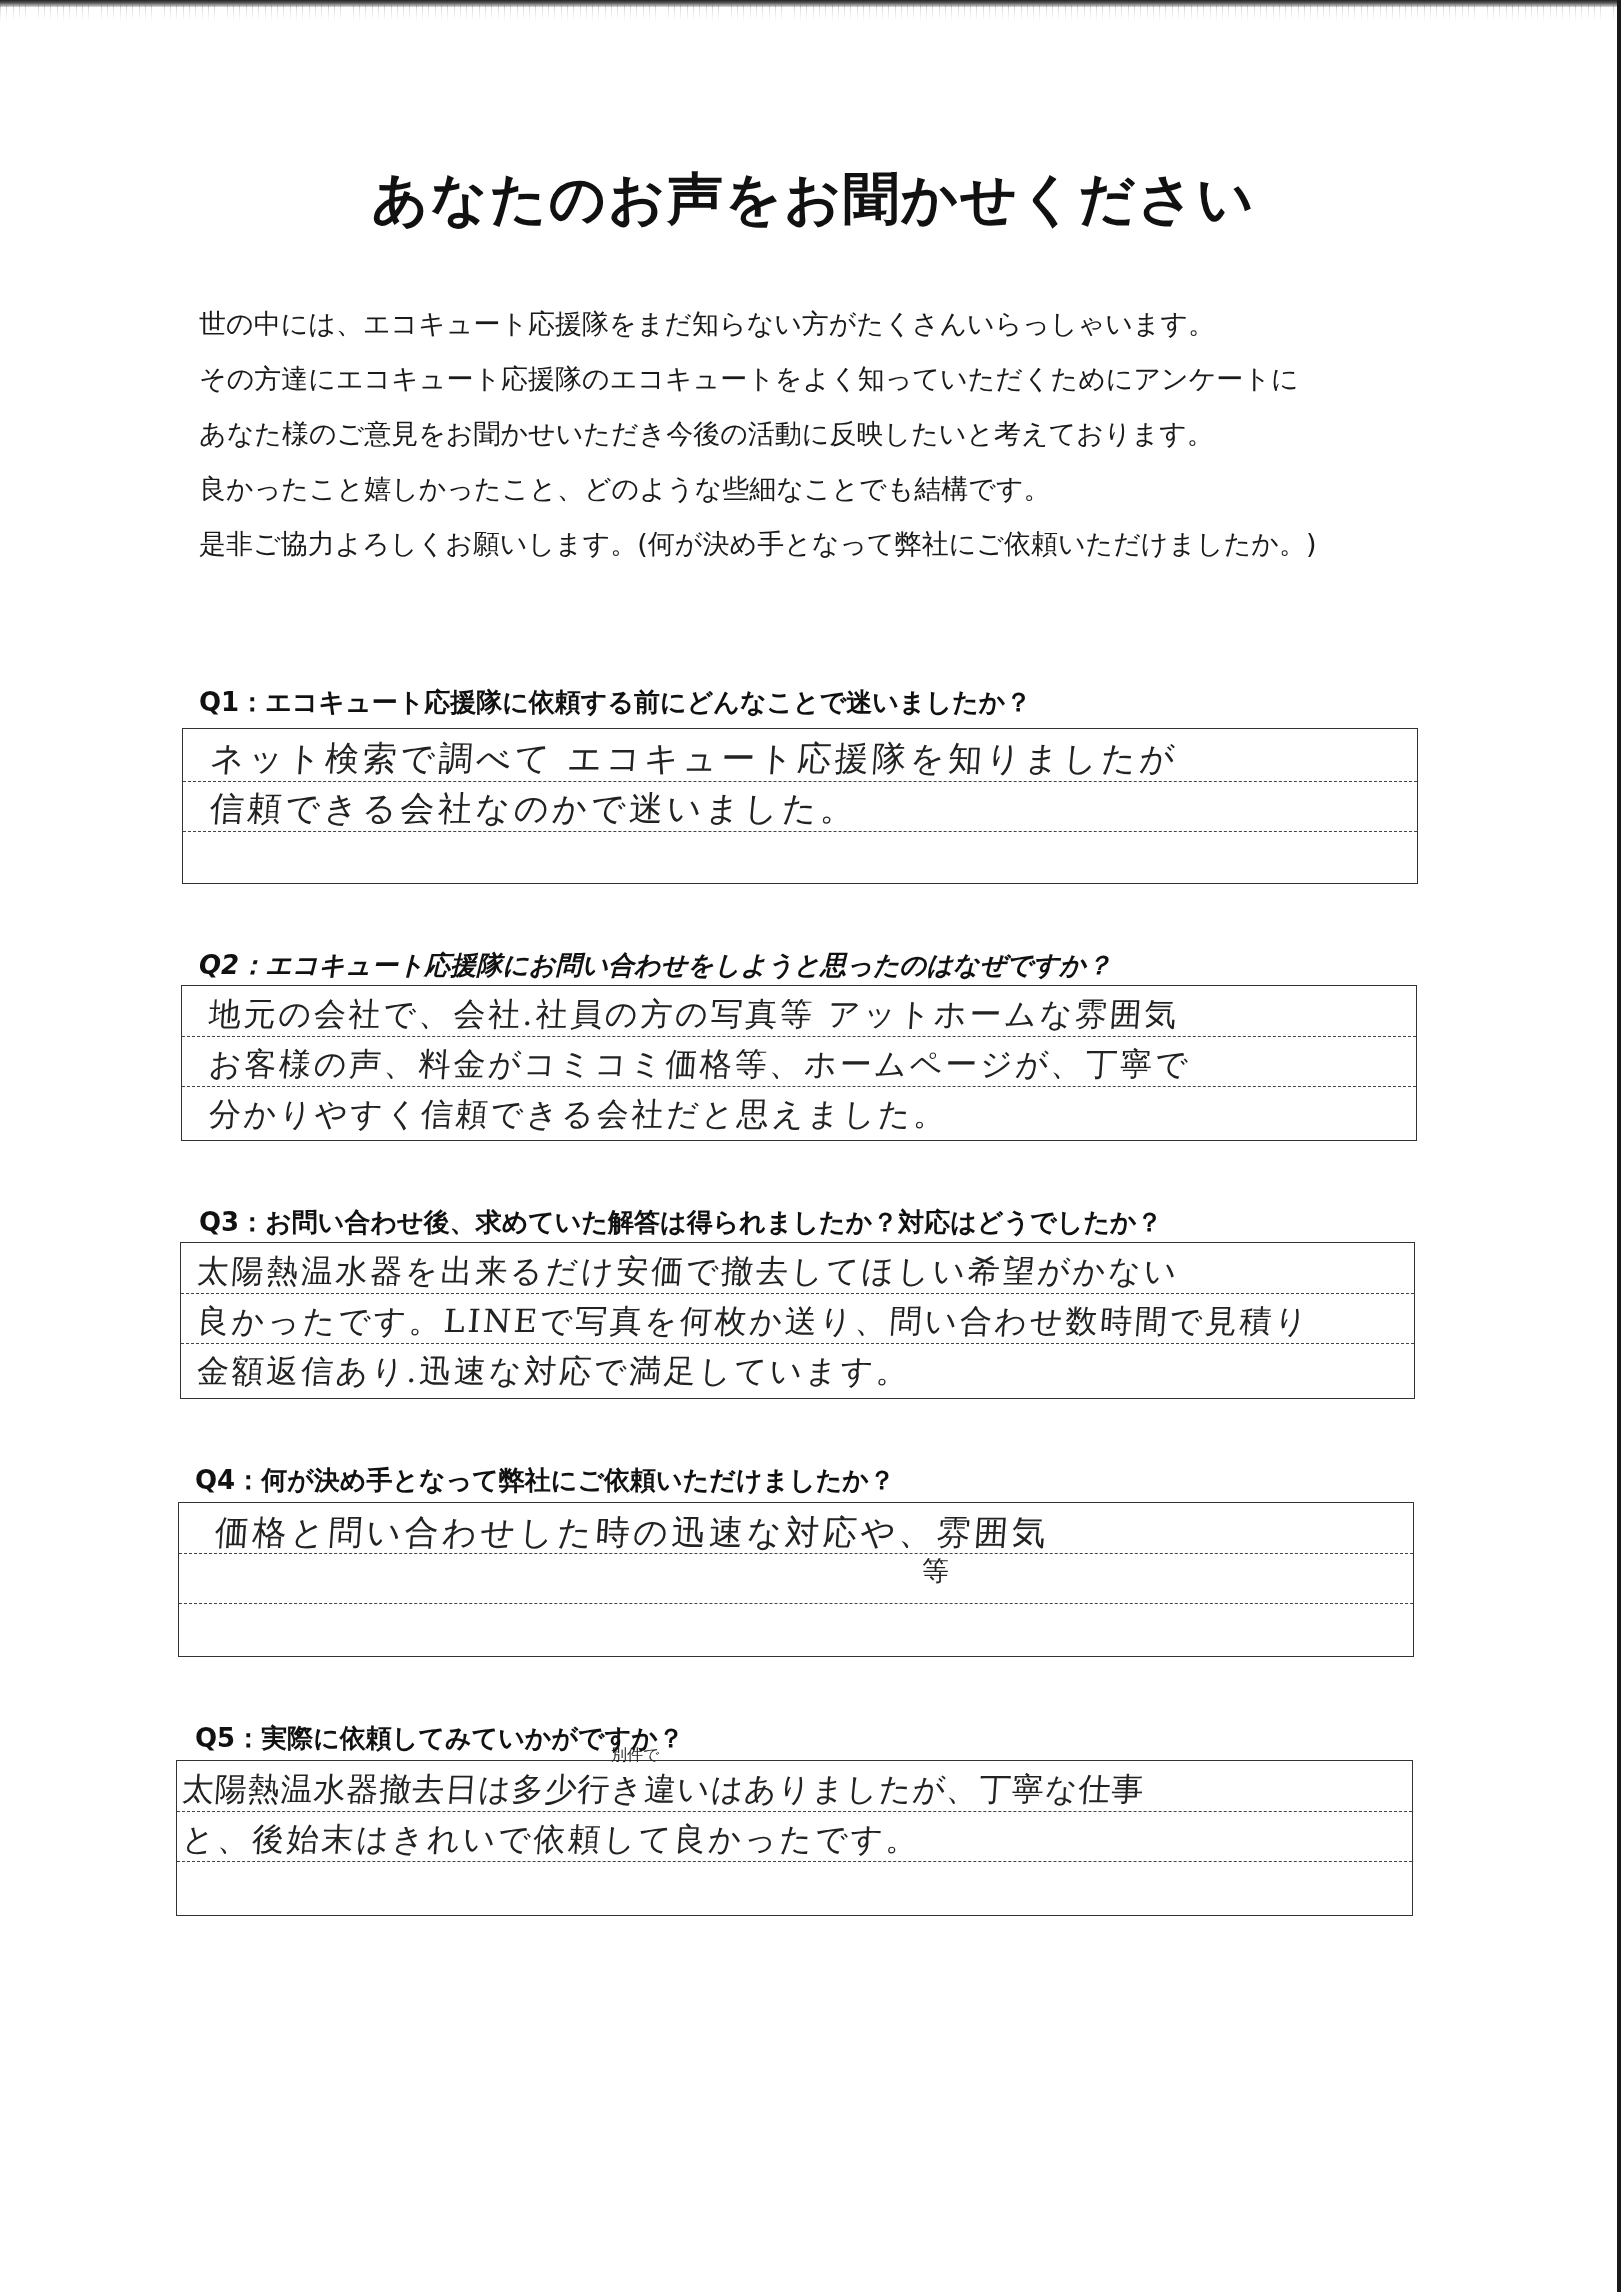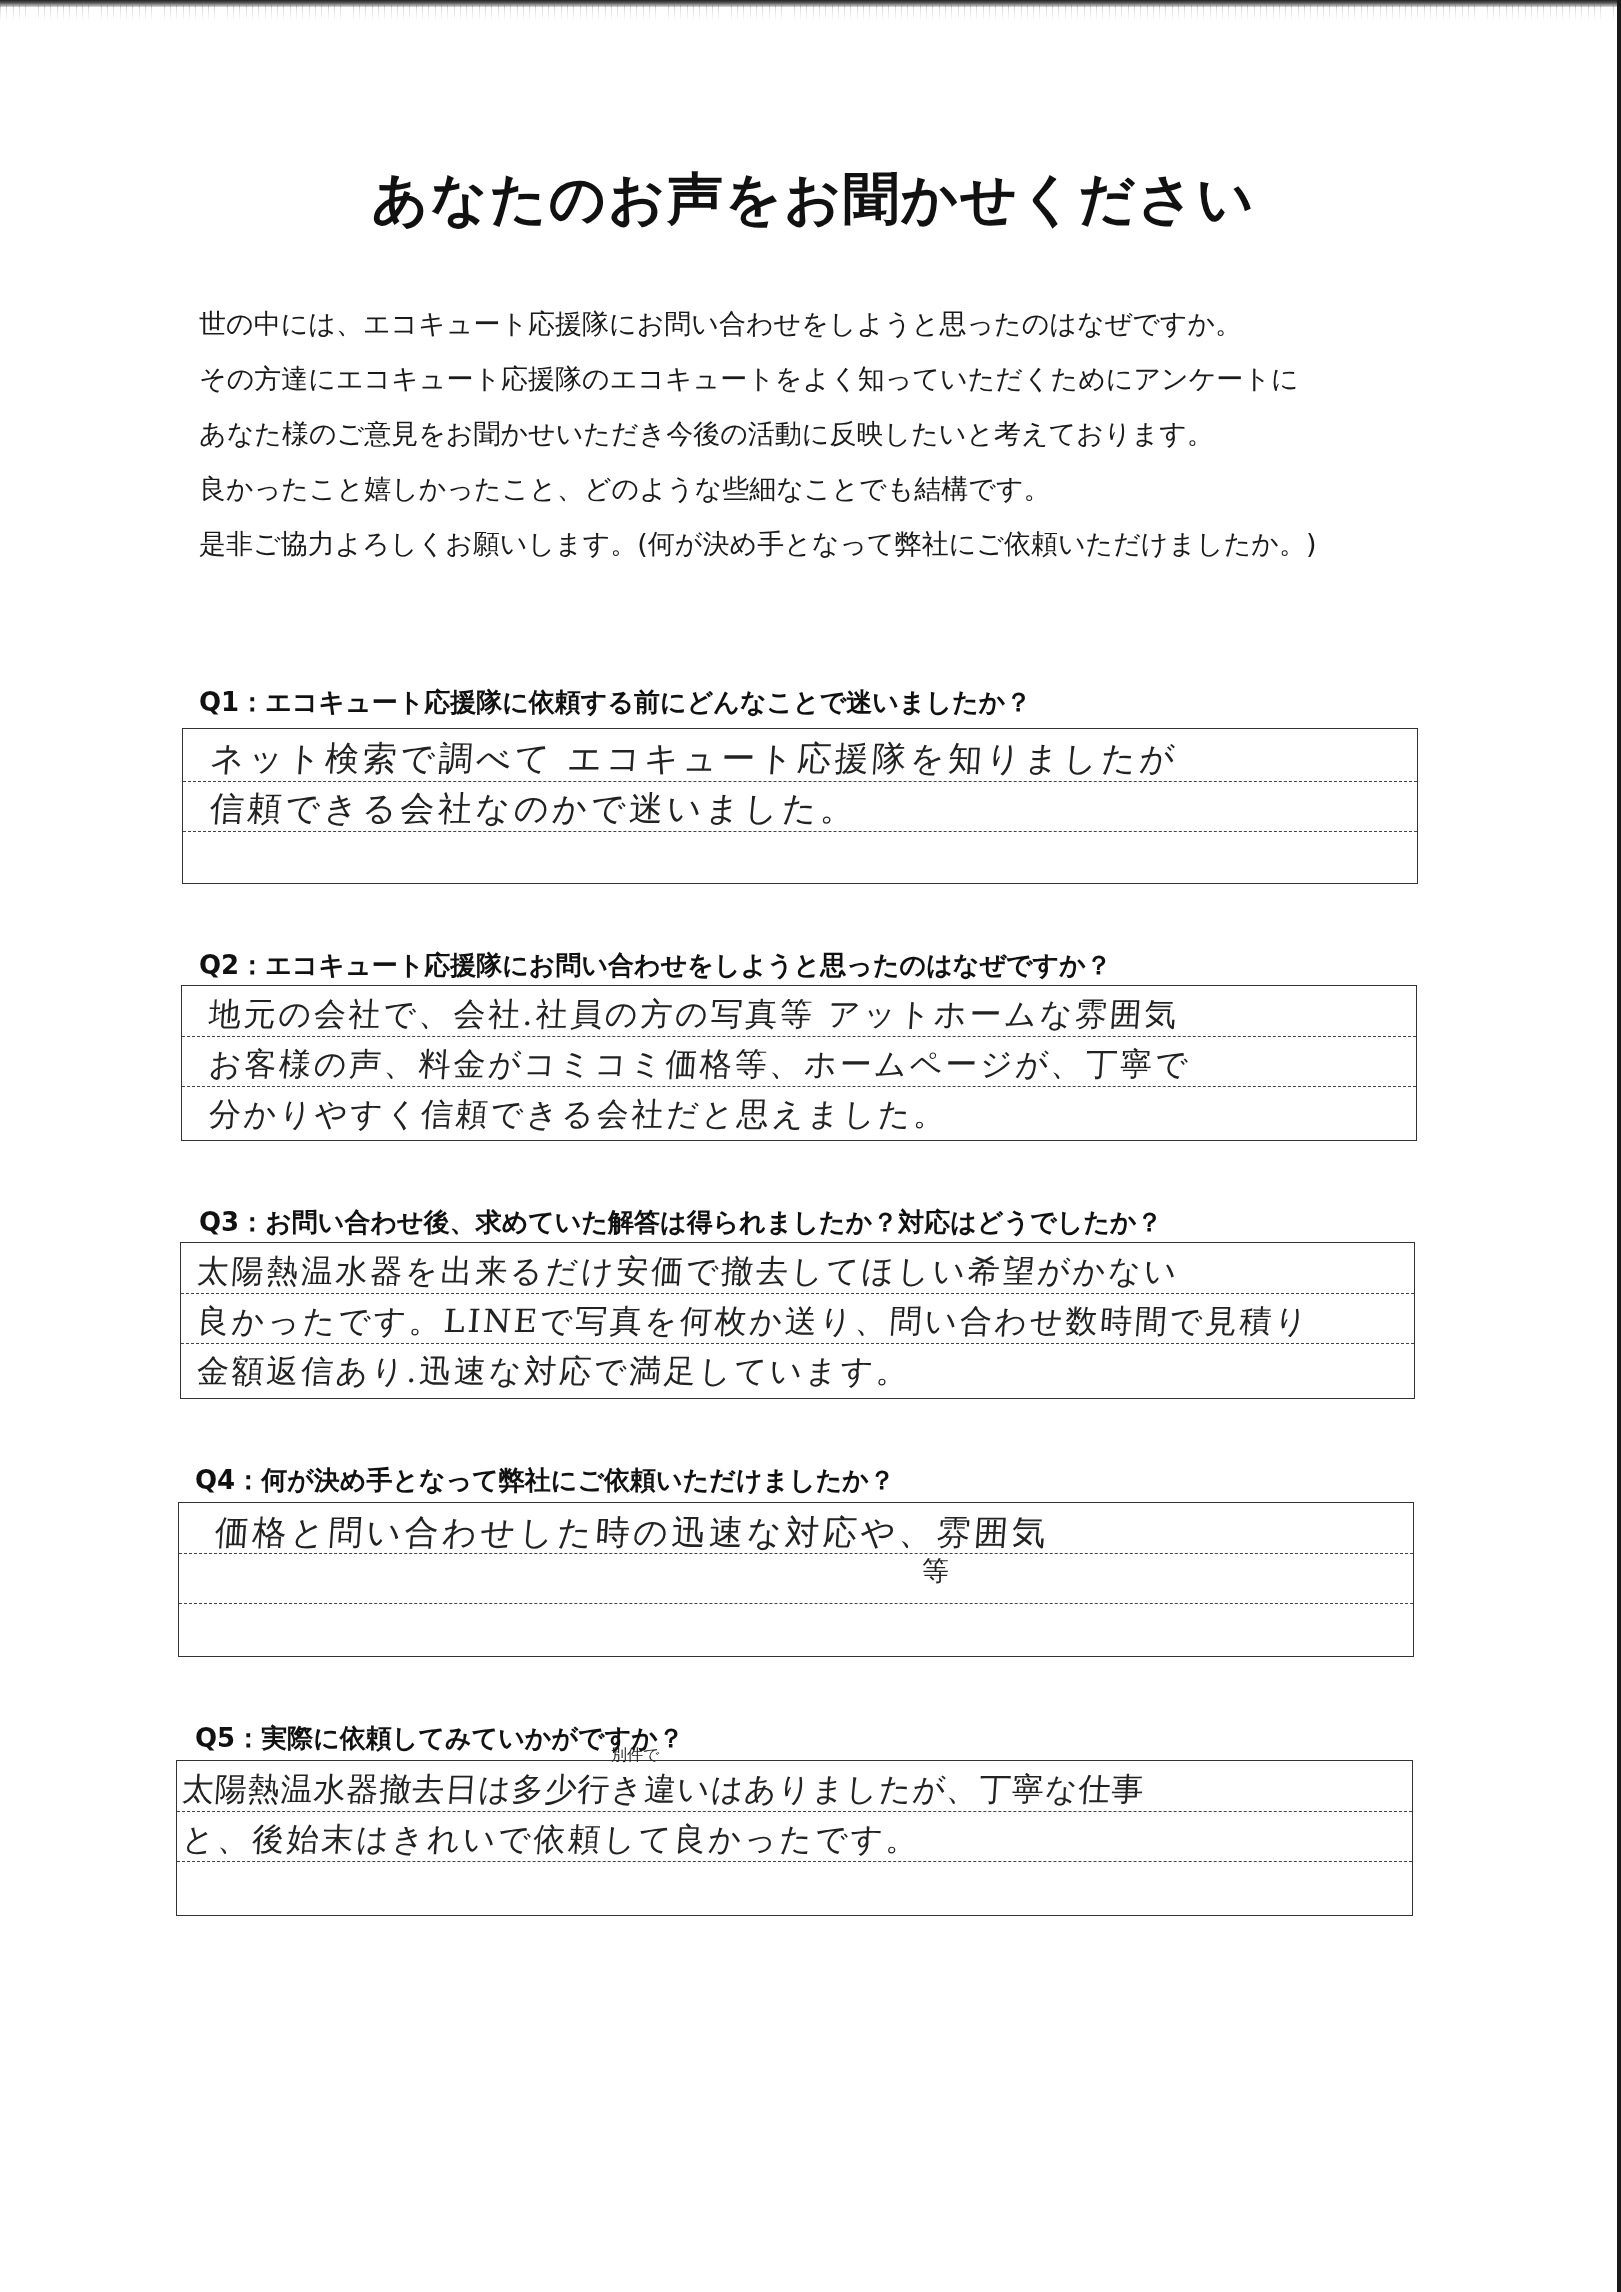--- a/index.html
+++ b/index.html
@@ -57,37 +57,37 @@
 </head>
 <body>
 
 <div class="scan-top"></div>
 <div class="scan-top-speckle"></div>
 <div class="scan-right"></div>
 
 <h1 class="title" style="margin:3px;">あなたのお声をお聞かせください</h1>
 
 <div class="intro">
-  <p>世の中には、エコキュート応援隊にお問い合わせをしようと思ったのはなぜですか。</p>
+  <p>世の中には、エコキュート応援隊をまだ知らない方がたくさんいらっしゃいます。</p>
   <p>その方達にエコキュート応援隊のエコキュートをよく知っていただくためにアンケートに</p>
   <p>あなた様のご意見をお聞かせいただき今後の活動に反映したいと考えております。</p>
   <p>良かったこと嬉しかったこと、どのような些細なことでも結構です。</p>
   <p>是非ご協力よろしくお願いします。(何が決め手となって弊社にご依頼いただけましたか。)</p>
 </div>
 
 <div class="q-label" style="left:199px; top:685px;">Q1：エコキュート応援隊に依頼する前にどんなことで迷いましたか？</div>
 <div class="answer-box" style="left:182px; top:728px; width:1236px; height:156px;">
   <div class="rule" style="top:52px;"></div>
   <div class="rule" style="top:102px;"></div>
   <div class="hw" style="top:7.2px;">ネット検索で調べて エコキュート応援隊を知りましたが</div>
   <div class="hw" style="top:57px;">信頼できる会社なのかで迷いました。</div>
   <div class="hw" style="top:107px;"></div>
 </div>
 
-<div class="q-label" style="left:199px; top:948px;">Q2：エコキュート応援隊にお問い合わせをしようと思ったのはなぜですか？</div>
+<div class="q-label" style="left:199px; top:948px;font-style:italic;">Q2：エコキュート応援隊にお問い合わせをしようと思ったのはなぜですか？</div>
 <div class="answer-box" style="left:181px; top:985px; width:1236px; height:156px;">
   <div class="rule" style="top:50px;"></div>
   <div class="rule" style="top:100px;"></div>
   <div class="hw small" style="top:7.2px;">地元の会社で、会社.社員の方の写真等 アットホームな雰囲気</div>
   <div class="hw small" style="top:57px;">お客様の声、料金がコミコミ価格等、ホームページが、丁寧で</div>
   <div class="hw small" style="top:107px;">分かりやすく信頼できる会社だと思えました。</div>
 </div>
 
 <div class="q-label" style="left:199px; top:1205px;">Q3：お問い合わせ後、求めていた解答は得られましたか？対応はどうでしたか？</div>
 <div class="answer-box" style="left:180px; top:1242px; width:1235px; height:157px;">

